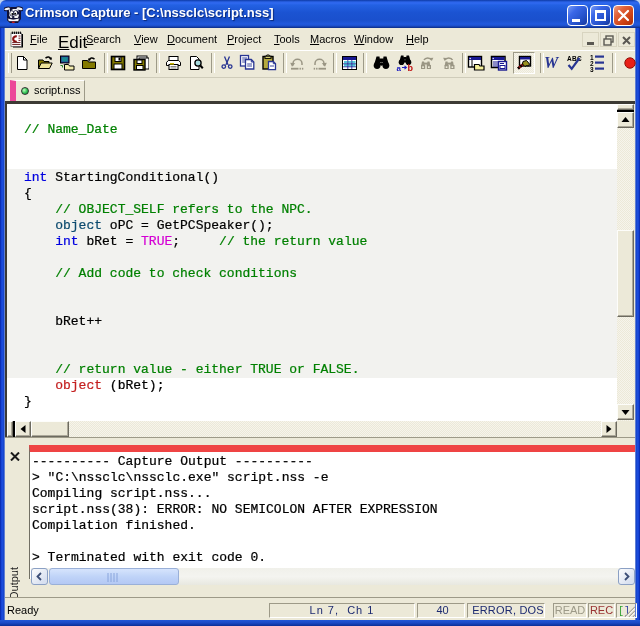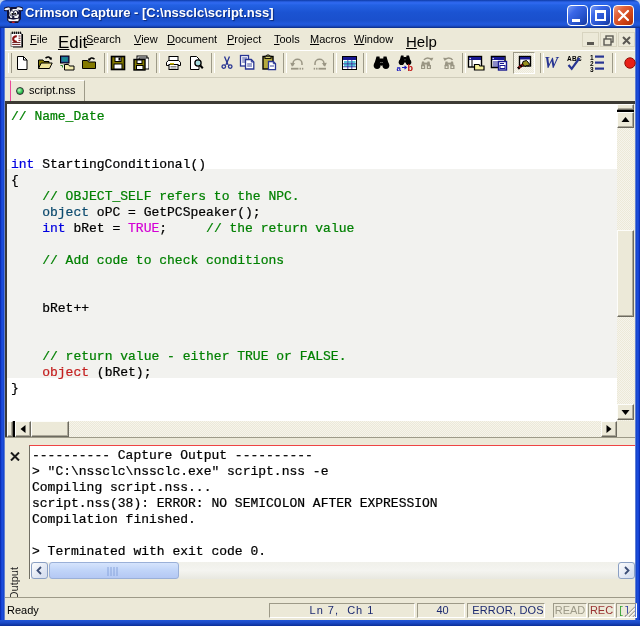--- a/index.html
+++ b/index.html
@@ -69,21 +69,21 @@
 </svg>
 <div class="abs" style="left:30px;top:33px;font-size:11px;"><u>F</u>ile</div>
 <div class="abs" style="left:58px;top:33px;font-size:17px;"><u>E</u>dit</div>
 <div class="abs" style="left:86px;top:33px;font-size:11px;"><u>S</u>earch</div>
 <div class="abs" style="left:134px;top:33px;font-size:11px;"><u>V</u>iew</div>
 <div class="abs" style="left:167px;top:33px;font-size:11px;"><u>D</u>ocument</div>
 <div class="abs" style="left:227px;top:33px;font-size:11px;"><u>P</u>roject</div>
 <div class="abs" style="left:274px;top:33px;font-size:11px;"><u>T</u>ools</div>
 <div class="abs" style="left:310px;top:33px;font-size:11px;"><u>M</u>acros</div>
 <div class="abs" style="left:354px;top:33px;font-size:11px;"><u>W</u>indow</div>
-<div class="abs" style="left:406px;top:33px;font-size:15px;"><u>H</u>elp</div>
+<div class="abs" style="left:406px;top:33px;font-size:11px;"><u>H</u>elp</div>
 
 <div class="abs" style="left:582px;top:32px;width:17px;height:15px;background:#ece9d8;border:1px solid #d8d4c0;box-sizing:border-box;">
     <div class="abs" style="left:4px;top:9px;width:7px;height:2.5px;background:#5a5852;"></div>
   </div>
 <div class="abs" style="left:600px;top:32px;width:17px;height:15px;background:#ece9d8;border:1px solid #d8d4c0;box-sizing:border-box;">
  <svg width="15" height="13" viewBox="0 0 15 13">
       <rect x="5" y="2" width="7" height="6" fill="none" stroke="#5a5852" stroke-width="1.4"></rect>
       <rect x="3" y="5" width="7" height="6" fill="#ece9d8" stroke="#5a5852" stroke-width="1.4"></rect>
     </svg>
 </div>
@@ -317,30 +317,30 @@
       <rect x="7" y="13.5" width="9" height="2.2"></rect>
     </g>
   </svg>
 <div class="sep" style="left:612px;"></div>
 <svg class="abs" style="left:622px;top:55px" width="16" height="16" viewBox="0 0 16 16">
     <circle cx="8" cy="8" r="5.2" fill="#e82018" stroke="#901008" stroke-width="1"></circle>
   </svg>
 <div class="abs" style="left:5px;top:77px;width:630px;height:1px;background:#cfccba;"></div>
 
 <div class="abs" id="tabbar" style="left:5px;top:78px;width:630px;height:23px;background:#ece9d8;"></div>
-<div class="abs" style="left:10px;top:80px;width:75px;height:21px;background:#ece9d8;border-top:1px solid #fff;border-left:1px solid #ec4899;border-right:1px solid #9d9a88;box-sizing:border-box;">
+<div class="abs" style="left:10px;top:80px;width:75px;height:21px;background:#ece9d8;border-top:1px solid #fff;border-left:6px solid #ec4899;border-right:1px solid #9d9a88;box-sizing:border-box;">
  <div class="abs" style="left:5px;top:6px;width:8px;height:8px;border-radius:50%;background:radial-gradient(circle at 35% 35%,#c0ffc0,#30c353 55%,#108030);border:1px solid #333;box-sizing:border-box;"></div>
  <div class="abs" style="left:18px;top:3px;font-size:11px;color:#000;">script.nss</div>
 </div>
 
 <div class="abs" style="left:5px;top:101px;width:630px;height:3px;background:#3c3a34;"></div>
 <div class="abs" style="left:5px;top:101px;width:2px;height:337px;background:#3c3a34;"></div>
 <div class="abs" style="left:7px;top:104px;width:610px;height:317px;background:#fff;overflow:hidden;">
  <div class="abs" style="left:0;top:65px;width:610px;height:209px;background:#f2f2ef;"></div>
- <pre class="abs mono" style="left:1px;top:2px;margin:3px;font-size:13px;line-height:16px;color:#000;"><span style="color:#008000">// Name_Date</span>
+ <pre class="abs mono" style="left:1px;top:2px;margin:16px;font-size:13px;line-height:16px;color:#000;"><span style="color:#008000">// Name_Date</span>
 
 
 <span style="color:#0000e0">int</span> StartingConditional()
 {
     <span style="color:#008000">// OBJECT_SELF refers to the NPC.</span>
     <span style="color:#0c4a6e">object</span> oPC = GetPCSpeaker();
     <span style="color:#0000e0">int</span> bRet = <span style="color:#d400d4">TRUE</span>;     <span style="color:#008000">// the return value</span>
 
     <span style="color:#008000">// Add code to check conditions</span>
 
@@ -389,21 +389,21 @@
 
 <div class="abs" style="left:5px;top:438px;width:630px;height:7px;background:#ece9d8;"></div>
 
 <div class="abs" style="left:5px;top:445px;width:630px;height:152px;background:#ece9d8;"></div>
 <div class="abs" style="left:10px;top:452px;width:10px;height:9px;">
     <svg style="display:block" width="10" height="9" viewBox="0 0 10 9">
       <path d="M1 0.5 L9 8.5 M9 0.5 L1 8.5" stroke="#1a1a1a" stroke-width="2"></path>
     </svg>
   </div>
 <div class="abs" style="left:8px;top:566px;width:13px;height:34px;font-size:11px;color:#222;writing-mode:vertical-rl;transform:rotate(180deg);">Output</div>
-<div class="abs" style="left:29px;top:445px;width:606px;height:134px;background:#fff;border-top:1px solid #ef4444;border-left:1px solid #716f64;box-sizing:border-box;">
+<div class="abs" style="left:29px;top:445px;width:606px;height:134px;background:#fff;border-top:7px solid #ef4444;border-left:1px solid #716f64;box-sizing:border-box;">
  <pre class="mono abs" style="left:2px;top:2px;margin:0;font-size:13px;line-height:16px;color:#000;">---------- Capture Output ----------
 &gt; "C:\nssclc\nssclc.exe" script.nss -e
 Compiling script.nss...
 script.nss(38): ERROR: NO SEMICOLON AFTER EXPRESSION
 Compilation finished.
 
 &gt; Terminated with exit code 0.</pre>
 
  <div class="abs" style="left:1px;top:116px;width:604px;height:17px;background:linear-gradient(to bottom,#f0f0ea,#f4f4f0 50%,#e8e8e0);">
   <div class="abs" style="left:0;top:0;width:17px;height:17px;border-radius:3px;border:1px solid #8ba0c4;box-sizing:border-box;background:linear-gradient(135deg,#fdfdfd,#d8e0f0 80%);"><svg width="15" height="15" viewBox="0 0 15 15">

